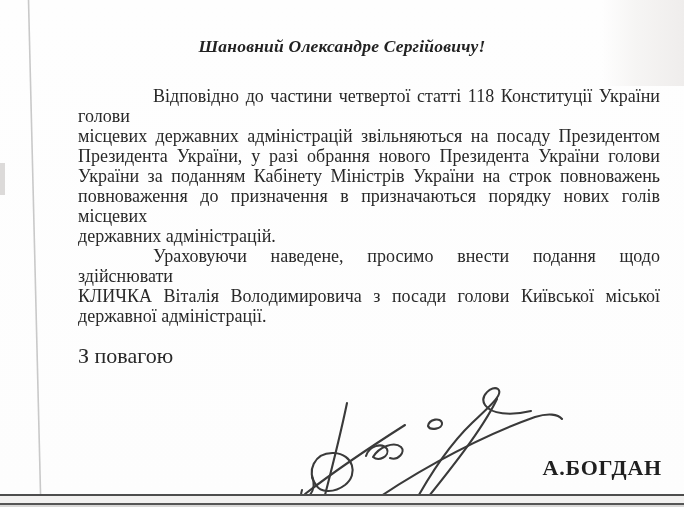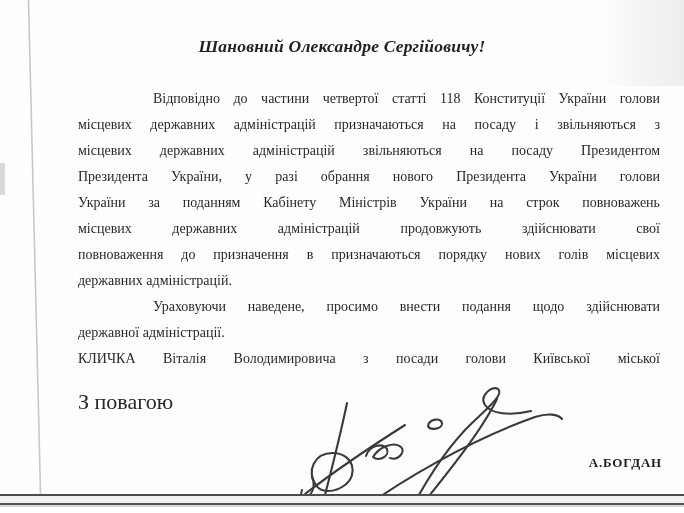--- a/index.html
+++ b/index.html
@@ -43,22 +43,22 @@
     font-weight: bold;
     font-style: italic;
     font-size: 17.5px;
     letter-spacing: 0.2px;
     margin-bottom: 29px;
     color: #222222;
   }
 
   .para { margin: 0; }
   .para .line {
-    font-size: 14px;
-    line-height: 26px;
+    font-size: 18px;
+    line-height: 20px;
     text-align: justify;
     text-align-last: justify;
     white-space: normal;
     color: #282828;
   }
   .para .line.first { text-indent: 75px; }
   .para .line.last { text-align-last: left; }
 
   .closing {
     margin-top: 19px;
@@ -73,21 +73,21 @@
     top: 385px;
     width: 290px;
     height: 128px;
   }
 
   .signer {
     position: absolute;
     right: 22px;
     top: 455px;
     font-weight: bold;
-    font-size: 13px;
+    font-size: 22px;
     letter-spacing: 0.8px;
     color: #1f1f1f;
     text-align: center;
   }
 
   
   .bottom-band {
     position: absolute;
     left: 0; right: 0; bottom: 0;
     height: 13px;
@@ -108,33 +108,31 @@
   </svg>
 
   <div class="tr-shade"></div>
   <div class="left-smudge"></div>
 
   <div class="letter">
     <div class="salutation">Шановний Олександре Сергійовичу!</div>
 
     <div class="para">
         <div class="line first">Відповідно до частини четвертої статті 118 Конституції України голови</div>
-        <div class="line">місцевих державних адміністрацій призначаються на посаду і звільняються з</div>
         <div class="line">місцевих державних адміністрацій звільняються на посаду Президентом</div>
         <div class="line">Президента України, у разі обрання нового Президента України голови</div>
         <div class="line">України за поданням Кабінету Міністрів України на строк повноважень</div>
-        <div class="line">місцевих державних адміністрацій продовжують здійснювати свої</div>
         <div class="line">повноваження до призначення в призначаються порядку нових голів місцевих</div>
         <div class="line last">державних адміністрацій.</div>
       </div>
 
     <div class="para">
         <div class="line first">Ураховуючи наведене, просимо внести подання щодо здійснювати</div>
+        <div class="line">КЛИЧКА Віталія Володимировича з посади голови Київської міської</div>
         <div class="line last">державної адміністрації.</div>
-        <div class="line">КЛИЧКА Віталія Володимировича з посади голови Київської міської</div>
       </div>
 
     <div class="closing">З повагою</div>
   </div>
 
   <svg class="signature-svg" viewBox="290 385 290 128">
     <g fill="none" stroke="#3a3a3a" stroke-width="2.1" stroke-linecap="round" stroke-linejoin="round">
 
       <path d="M312 477 C315 482, 314 490, 310 495 C305 501, 299 499, 302 490"></path>
 

